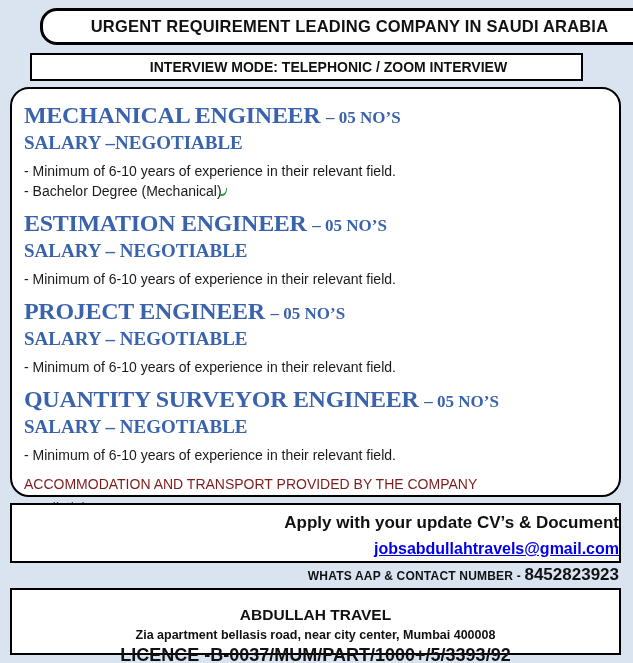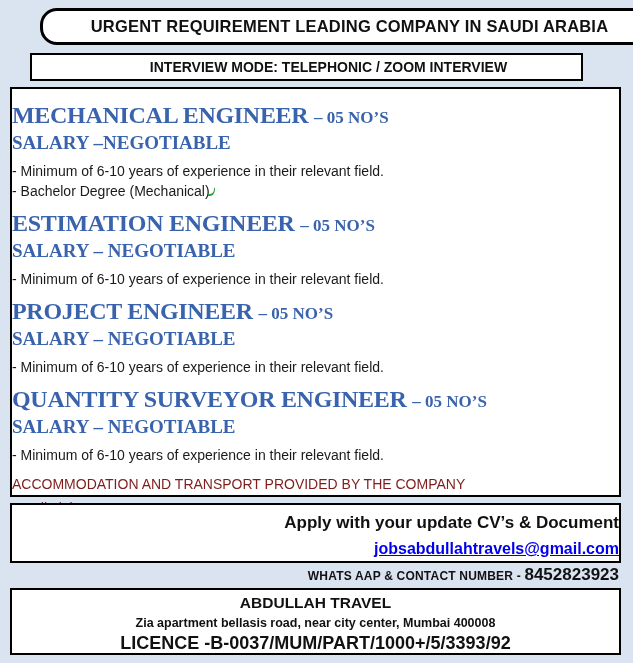--- a/index.html
+++ b/index.html
@@ -29,21 +29,22 @@
   }
   #mode-box {
     left: 30px; top: 53px; width: 553px; height: 28px;
     display: flex; align-items: center; justify-content: center;
   }
   #mode-box span { font-weight: bold; font-size: 14px; padding-left: 44px; }
 
   
   #main-box {
     left: 10px; top: 87px; width: 611px; height: 410px;
-    padding: 13px 16px 0 0;
+    padding: 13px 16px 0 12px;
+    border-radius: 19px;
   }
   .job-title {
     font-family: "Liberation Serif", serif;
     color: #3a63ad; font-weight: bold;
     font-size: 24px; line-height: 26px;
     letter-spacing: -0.3px;
     white-space: nowrap;
   }
   .job-count { font-size: 17px; letter-spacing: 0; }
   .job-salary {
@@ -78,21 +79,21 @@
     color: #0000ee; font-weight: bold; font-size: 16px;
     text-decoration: underline;
   }
   .apply-contact { margin-top: 7px; padding-left: 32px; }
   .contact-label { font-weight: bold; font-size: 12px; letter-spacing: 0.2px; }
   .contact-number { font-weight: bold; font-size: 17px; }
 
   
   #footer-box {
     left: 10px; top: 588px; width: 611px; height: 67px;
-    text-align: center; padding-top: 4px;
+    text-align: center; padding-top: 16px;
   }
   .company-name { font-weight: bold; font-size: 15.5px; margin-bottom: 4px; }
   .company-address { font-weight: bold; font-size: 12.5px; margin-bottom: 3px; }
   .company-licence { font-weight: bold; font-size: 18px; }
 </style>
 </head>
 <body>
 
 <div class="box" id="title-box">
   <span>URGENT REQUIREMENT LEADING COMPANY IN SAUDI ARABIA</span>

